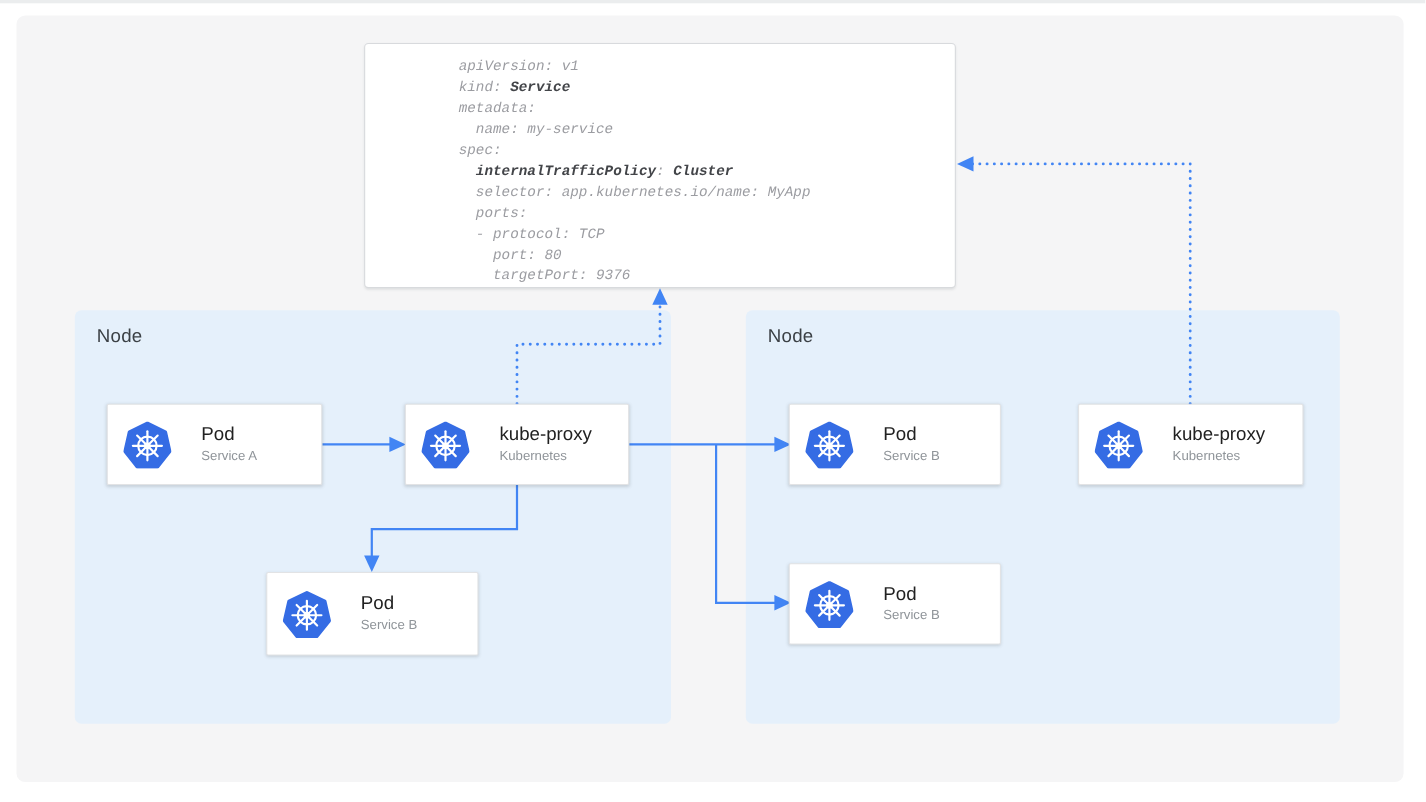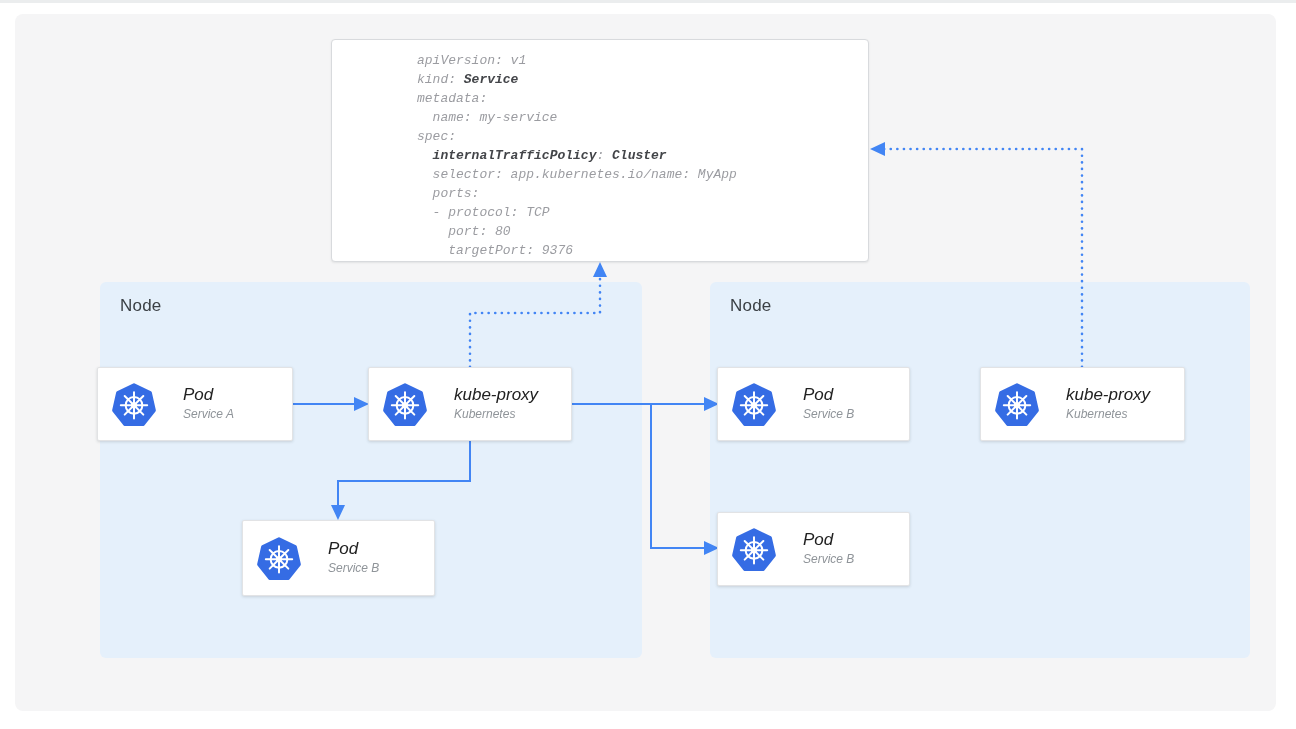--- a/index.html
+++ b/index.html
@@ -23,38 +23,37 @@
   .top-hairline{
     position:absolute;left:0;top:0;width:1296px;height:3px;background:#ebedee;
   }
   .canvas-panel{
     position:absolute;left:15px;top:14px;width:1261px;height:697px;
     background:var(--panel-fill);border-radius:8px;
   }
   .node{
     position:absolute;top:282px;height:376px;background:var(--node-fill);
     border-radius:6px;
-    margin-left:32px;
   }
   .node.left{left:68px;width:542px;}
   .node.right{left:678px;width:540px;}
   .node-label{
     position:absolute;left:20px;top:14px;font-size:17px;color:var(--node-label);
     letter-spacing:.2px;
   }
   .card{
     position:absolute;height:74px;background:#ffffff;border:1px solid var(--card-border);
     border-radius:2px;box-shadow:0 1px 3px rgba(60,64,67,.18);
     display:flex;align-items:center;box-sizing:border-box;
   }
   .k8s{width:44px;height:44px;margin-left:14px;flex:0 0 auto;}
   .k8s-bg{fill:var(--icon-blue);stroke:var(--icon-blue);stroke-width:8;stroke-linejoin:round;}
   .k8s-wheel{stroke:#ffffff;stroke-width:4.5;fill:none;stroke-linecap:round;}
   .k8s-hub{fill:#ffffff;}
-  .card-text{margin-left:27px;display:flex;flex-direction:column;justify-content:center;font-style:italic;}
+  .card-text{margin-left:27px;display:flex;flex-direction:column;justify-content:center;}
   .card-title{font-size:17px;line-height:21px;color:var(--title-text);}
   .card-sub{font-size:12px;line-height:19px;color:var(--subtitle-text);}
   .yaml-panel{
     position:absolute;left:331px;top:39px;width:538px;height:223px;background:#ffffff;
     border:1px solid var(--yaml-border);border-radius:4px;
     box-shadow:0 1px 2px rgba(60,64,67,.10);box-sizing:border-box;
   }
   .yaml-code{
     position:absolute;left:85px;top:11px;right:8px;
     font-family:"Liberation Mono","DejaVu Sans Mono",monospace;

